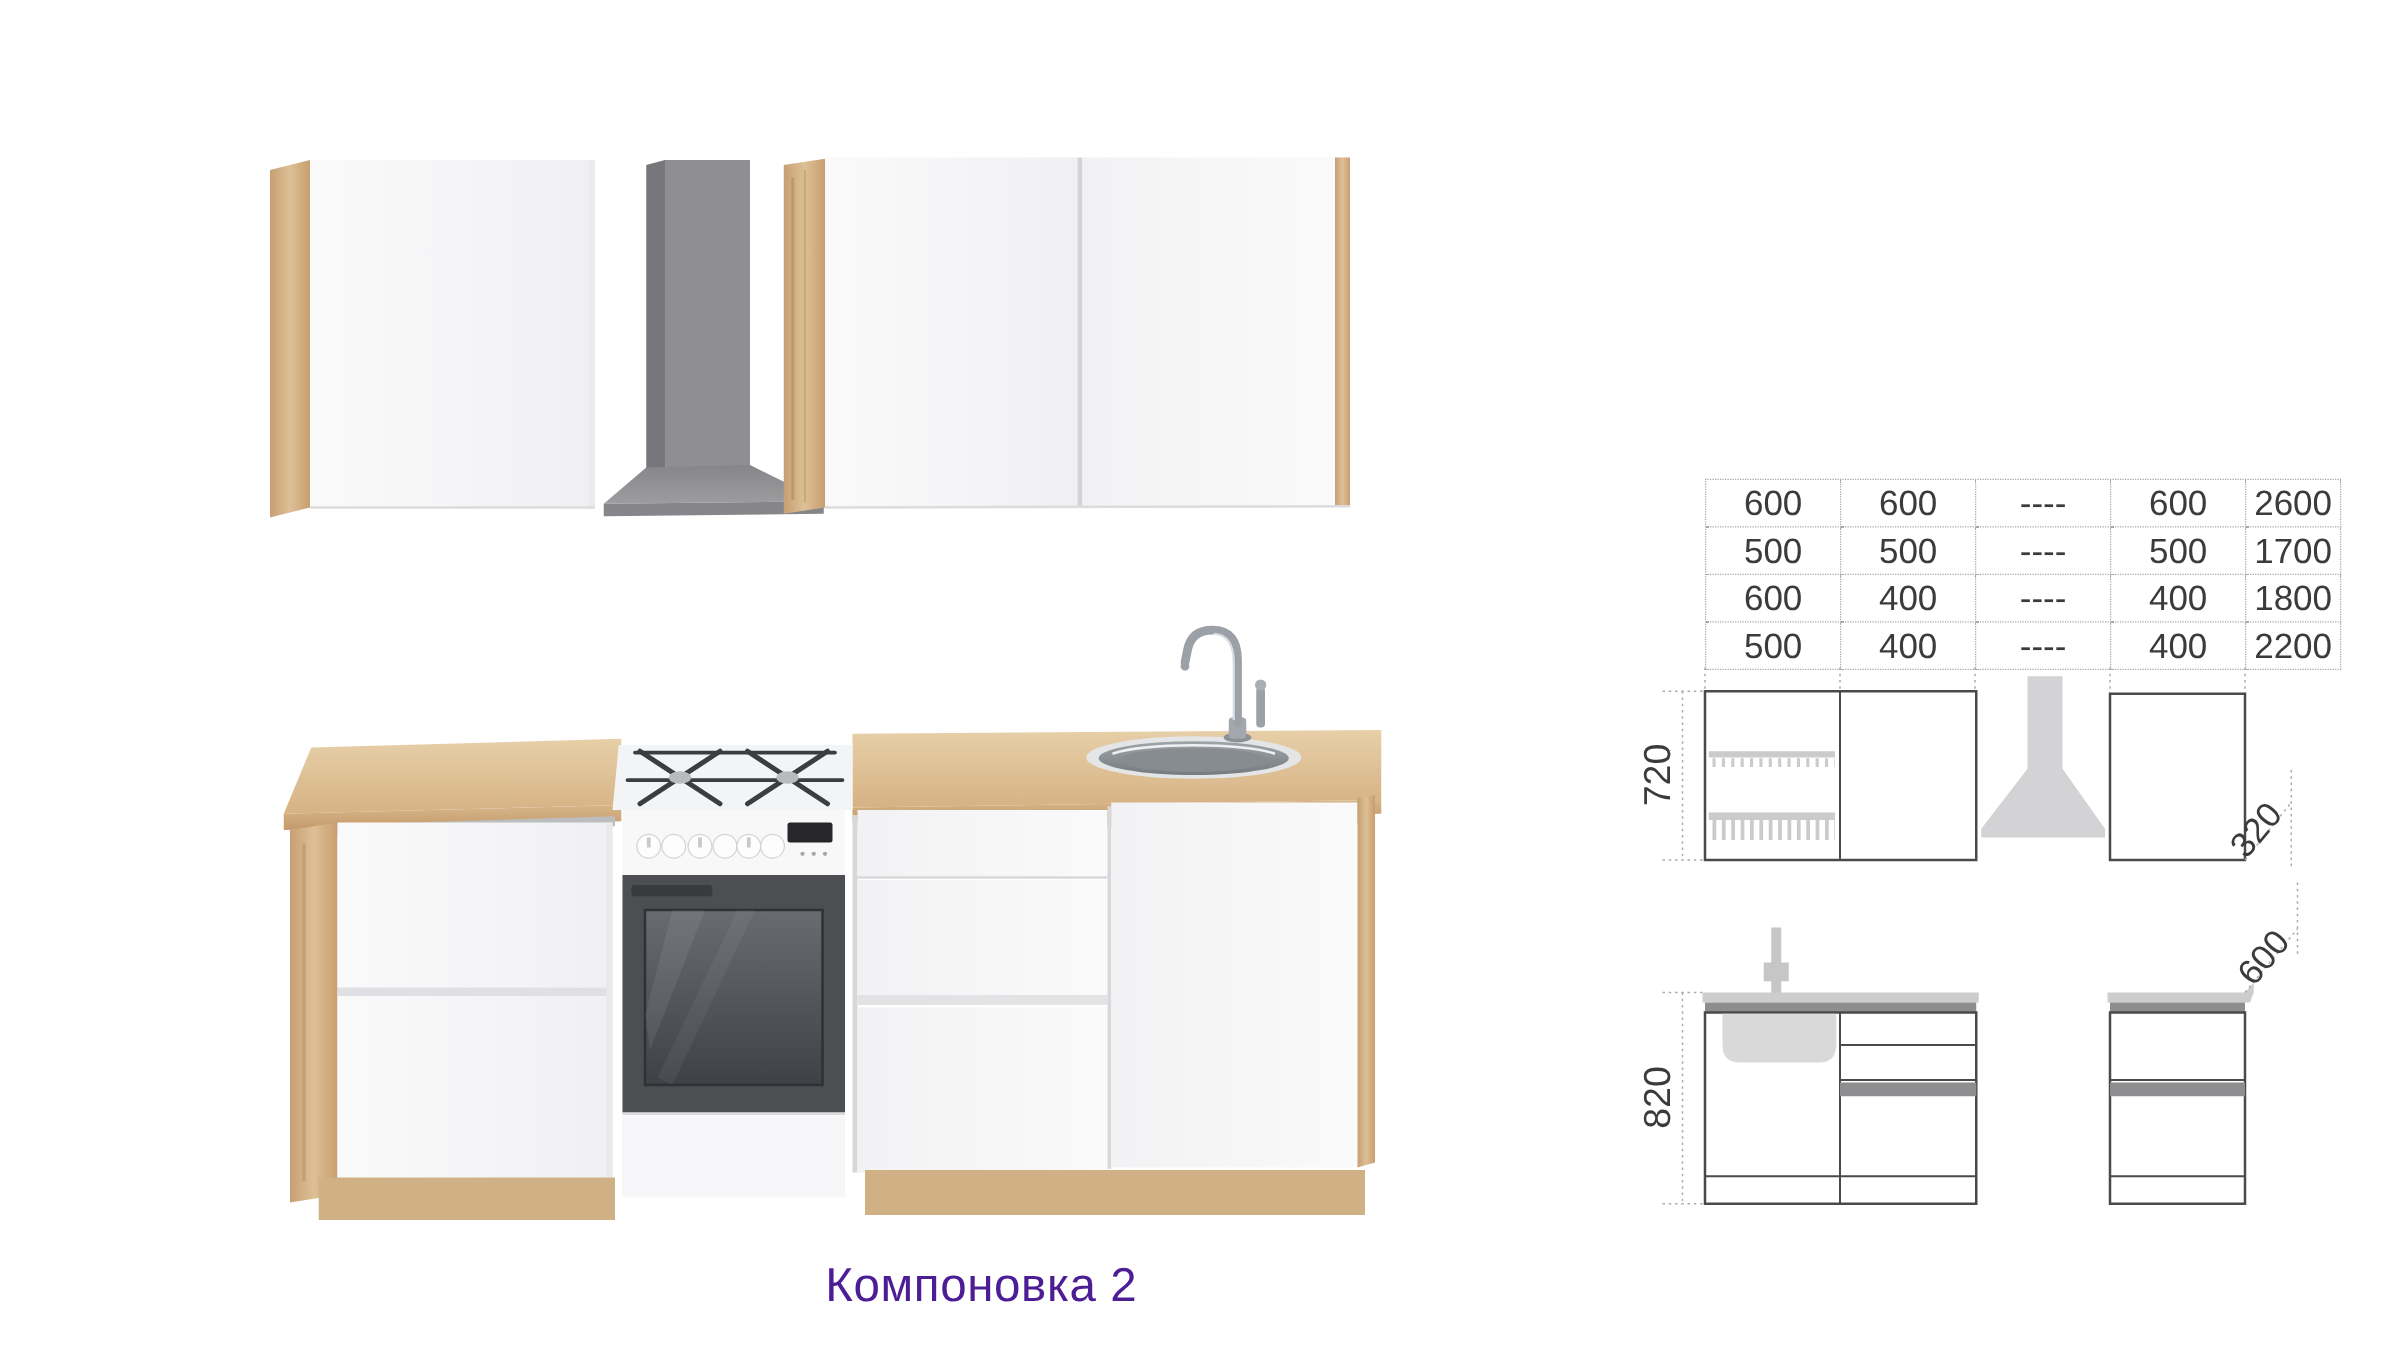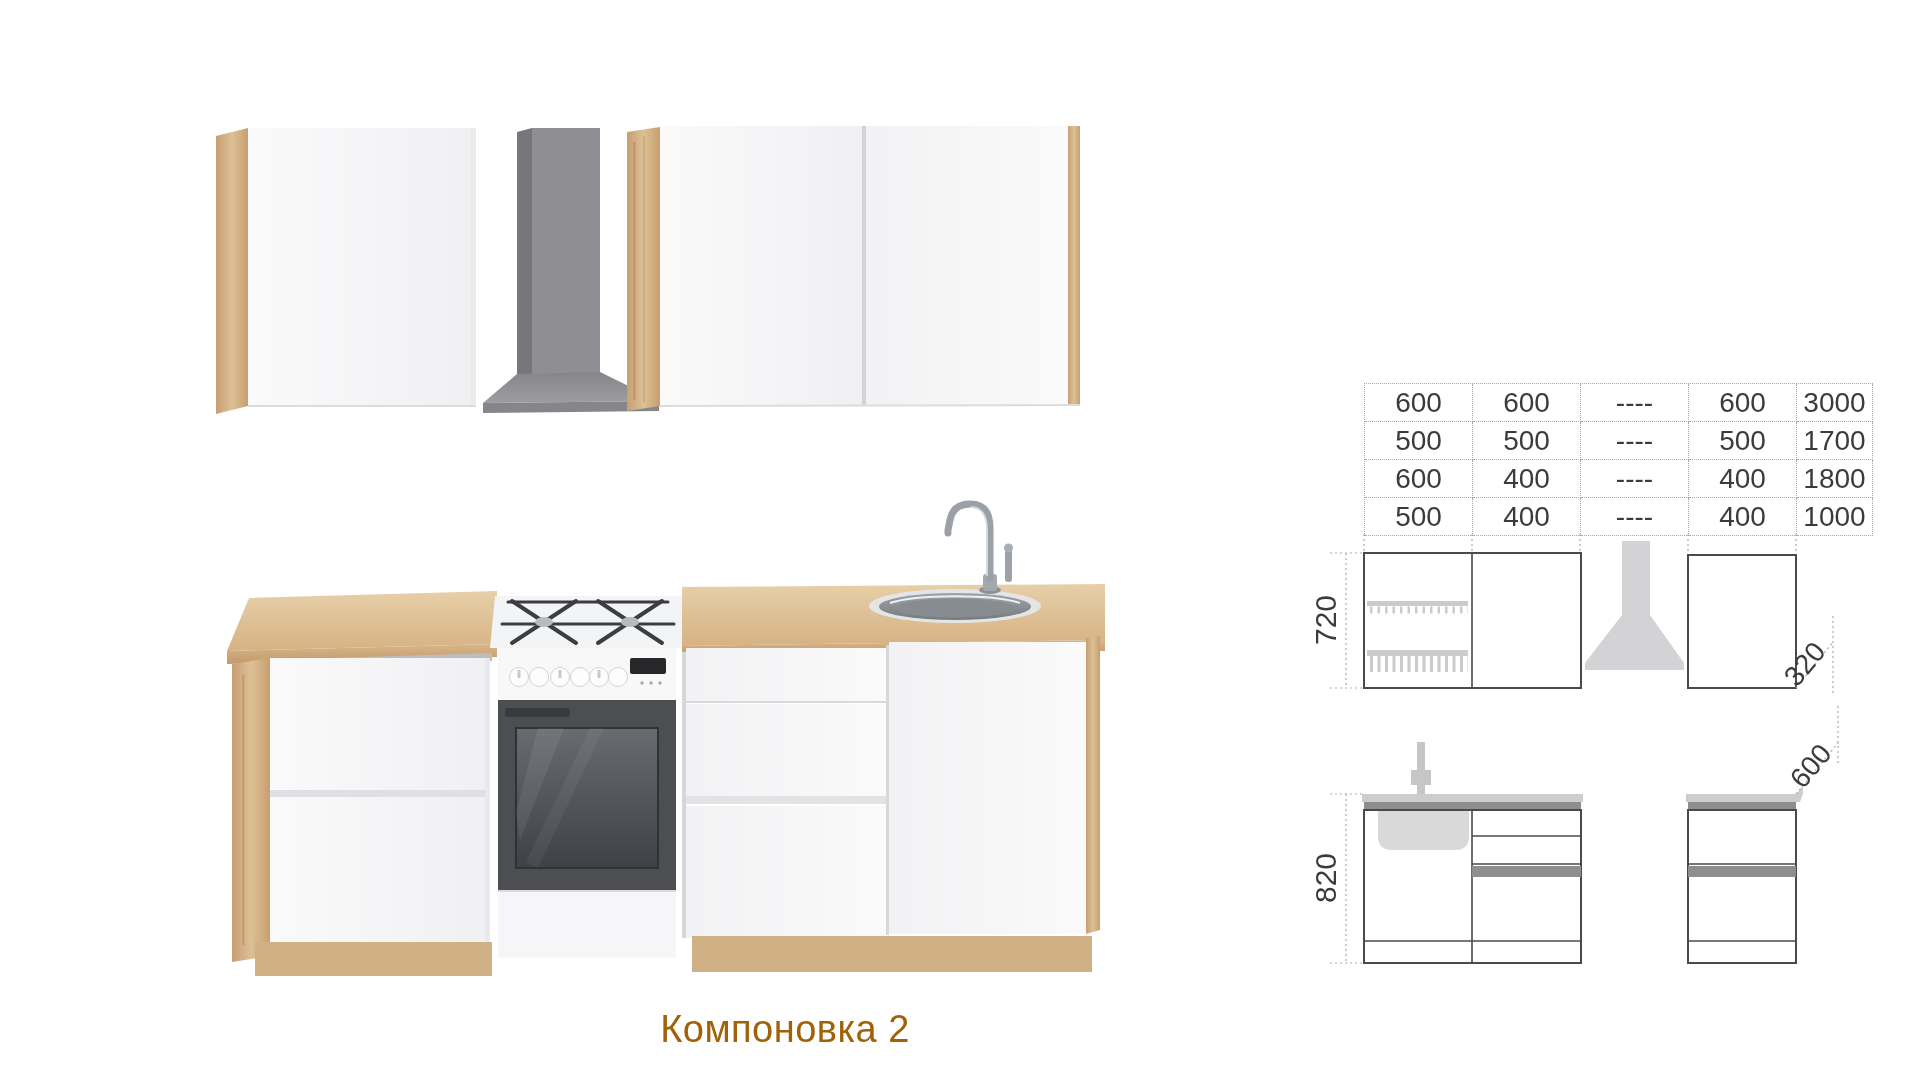--- a/index.html
+++ b/index.html
@@ -6,21 +6,21 @@
   .canvas{position:relative;width:1921px;height:1081px;background:#ffffff;overflow:hidden;
           font-family:"Liberation Sans",sans-serif;color:#3a3a3a;}
   .render-svg{position:absolute;left:190px;top:100px;}
   .drawings-svg{position:absolute;left:1290px;top:530px;}
   .dim-table{position:absolute;left:1364px;top:383px;width:508px;height:152px;
              display:grid;grid-template-columns:108px 108px 108px 108px 76px;
              grid-auto-rows:38px;border-top:1px dotted #a8a8a8;border-left:1px dotted #a8a8a8;}
   .dt-cell{border-right:1px dotted #a8a8a8;border-bottom:1px dotted #a8a8a8;
            font-size:28px;font-weight:300;line-height:37px;text-align:center;color:#3b3b3b;}
   .caption{position:absolute;left:600px;top:1008px;width:370px;text-align:center;
-           font-size:38px;font-weight:300;color:#a16207;letter-spacing:.5px;}
+           font-size:38px;font-weight:300;color:#4c1d95;letter-spacing:.5px;}
   text{font-family:"Liberation Sans",sans-serif;}
 </style>
 </head>
 <body>
 
 <div class="canvas">
 
   <svg class="render-svg" width="930" height="890" viewBox="0 0 930 890">
     <defs>
       <linearGradient id="gWoodSide" x1="0" y1="0" x2="1" y2="0">
@@ -174,36 +174,36 @@
     <rect x="502" y="836" width="400" height="36" fill="#cfb185"></rect>
   </svg>
 
   <div class="caption">Компоновка 2</div>
 
   <div class="dim-table">
     <div class="dt-cell">600</div>
     <div class="dt-cell">600</div>
     <div class="dt-cell">----</div>
     <div class="dt-cell">600</div>
-    <div class="dt-cell">3000</div>
+    <div class="dt-cell">2600</div>
     <div class="dt-cell">500</div>
     <div class="dt-cell">500</div>
     <div class="dt-cell">----</div>
     <div class="dt-cell">500</div>
     <div class="dt-cell">1700</div>
     <div class="dt-cell">600</div>
     <div class="dt-cell">400</div>
     <div class="dt-cell">----</div>
     <div class="dt-cell">400</div>
     <div class="dt-cell">1800</div>
     <div class="dt-cell">500</div>
     <div class="dt-cell">400</div>
     <div class="dt-cell">----</div>
     <div class="dt-cell">400</div>
-    <div class="dt-cell">1000</div>
+    <div class="dt-cell">2200</div>
   </div>
 
   <svg class="drawings-svg" width="631" height="450" viewBox="0 0 631 450">
 
     <g stroke="#ababab" stroke-width="1.2" stroke-dasharray="2 3">
       <line x1="74" y1="4" x2="74" y2="23"></line>
       <line x1="182" y1="4" x2="182" y2="23"></line>
       <line x1="290" y1="4" x2="290" y2="23"></line>
       <line x1="398" y1="4" x2="398" y2="25"></line>
       <line x1="506" y1="4" x2="506" y2="25"></line>

